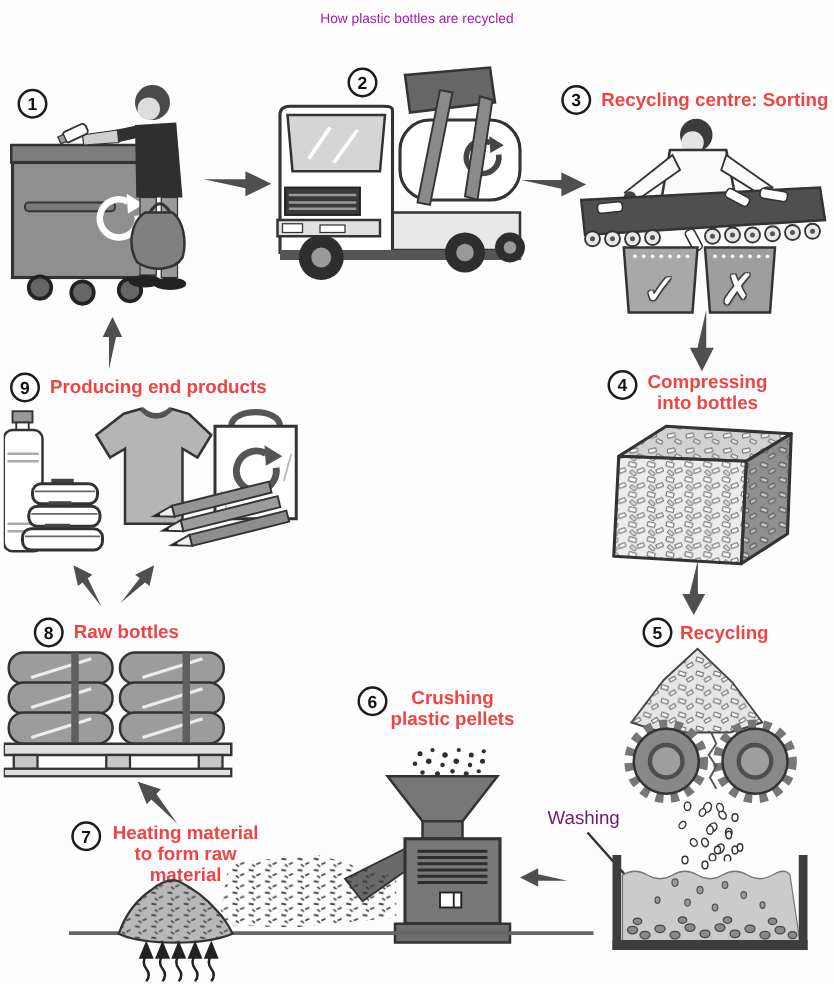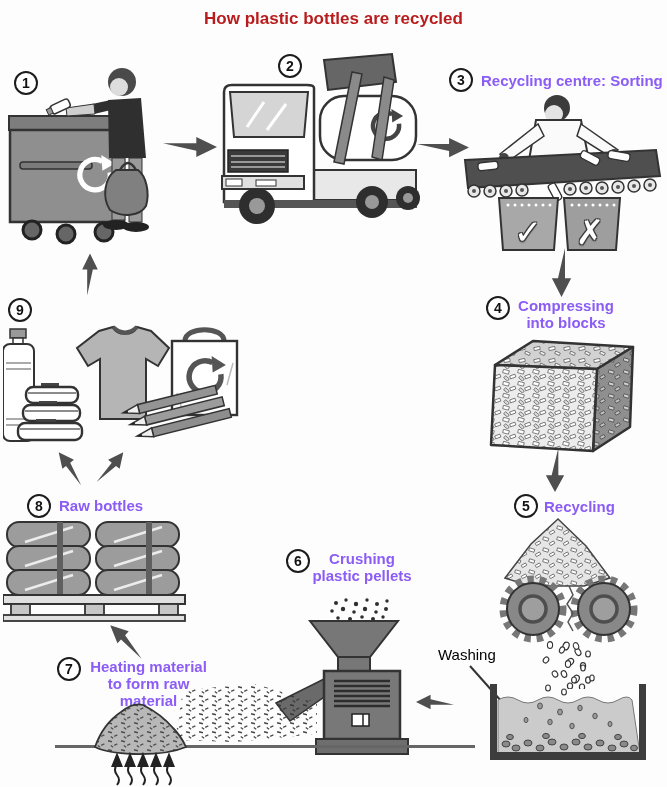--- a/index.html
+++ b/index.html
@@ -1,30 +1,30 @@
 <!DOCTYPE html>
 <html><head>
 <meta charset="utf-8">
 <style>
   html,body{margin:0;padding:0;background:#fdfdfd;}
   #canvas{position:relative;width:667px;height:787px;background:#fdfdfd;overflow:hidden;
           font-family:"Liberation Sans","DejaVu Sans",sans-serif;color:#1d1d1d;}
   .title{position:absolute;left:0;top:9px;width:100%;text-align:center;
-         font-size:17px;font-weight:bold;color:#b91c1c;}
+         font-size:11px;font-weight:normal;color:#a21caf;}
   .badge{position:absolute;width:24px;height:24px;border:2px solid #1c1c1c;border-radius:50%;
          background:#fff;display:flex;align-items:center;justify-content:center;
          font-size:14px;font-weight:bold;color:#111;box-sizing:border-box;}
-  .slabel{position:absolute;font-size:15px;font-weight:bold;color:#8b5cf6;line-height:17px;}
+  .slabel{position:absolute;font-size:15px;font-weight:bold;color:#ef4444;line-height:17px;}
   .center{text-align:center;}
   .arrow{position:absolute;}
   .arrow svg{display:block;}
   .illus{position:absolute;}
   .sortmark{position:absolute;width:60px;text-align:center;font-size:34px;font-weight:bold;
             color:#fff;text-shadow:-1px -1px 0 #3a3a3a,1px -1px 0 #3a3a3a,-1px 1px 0 #3a3a3a,1px 1px 0 #3a3a3a,0 2px 2px rgba(0,0,0,.35);}
-  .washing{position:absolute;font-size:15px;color:#000000;font-weight:normal;}
+  .washing{position:absolute;font-size:15px;color:#701a75;font-weight:normal;}
 </style>
 </head>
 <body>
 
 <div id="canvas">
 
   <svg width="0" height="0" style="position:absolute" aria-hidden="true">
     <defs>
       <symbol id="block-arrow" viewBox="0 0 60 24" preserveAspectRatio="none">
         <polygon points="0,8 37,8 37,1 60,12 37,23 37,16" fill="#4f4f4f"></polygon>
@@ -70,40 +70,41 @@
   <div class="badge" style="left:278px;top:54px">
       <span>2</span>
     </div>
   <div class="badge" style="left:449px;top:68px">
       <span>3</span>
     </div>
   <div class="slabel" style="left:481px;top:72px">Recycling centre: Sorting</div>
   <div class="badge" style="left:486px;top:296px">
       <span>4</span>
     </div>
-  <div class="slabel center" style="left:516px;top:297px;width:100px">Compressing into blocks</div>
+  <div class="slabel center" style="left:516px;top:297px;width:100px">Compressing into bottles</div>
   <div class="badge" style="left:514px;top:494px">
       <span>5</span>
     </div>
   <div class="slabel" style="left:544px;top:498px">Recycling</div>
   <div class="badge" style="left:286px;top:549px">
       <span>6</span>
     </div>
   <div class="slabel center" style="left:312px;top:550px;width:100px">Crushing plastic pellets</div>
   <div class="badge" style="left:57px;top:657px">
       <span>7</span>
     </div>
   <div class="slabel center" style="left:86px;top:658px;width:125px">Heating material to form raw material</div>
   <div class="badge" style="left:27px;top:494px">
       <span>8</span>
     </div>
   <div class="slabel" style="left:59px;top:497px">Raw bottles</div>
   <div class="badge" style="left:8px;top:298px">
       <span>9</span>
     </div>
+  <div class="slabel" style="left:40px;top:301px">Producing end products</div>
 
   <div class="washing" style="left:438px;top:646px">Washing</div>
 
   <svg class="illus" style="left:8px;top:58px" width="160" height="200" viewBox="0 0 160 200">
     <rect x="1" y="58" width="117" height="14" fill="#7d7d7d" stroke="#333" stroke-width="2"></rect>
     <rect x="2" y="72" width="114" height="92" fill="#8f8f8f" stroke="#333" stroke-width="2.5"></rect>
     <rect x="12" y="104" width="72" height="7" rx="3" fill="#7b7b7b" stroke="#333" stroke-width="1.5"></rect>
     <g color="#ffffff">
         <use href="#recycle-arrow" x="66" y="96" width="42" height="42"></use>
       </g>

